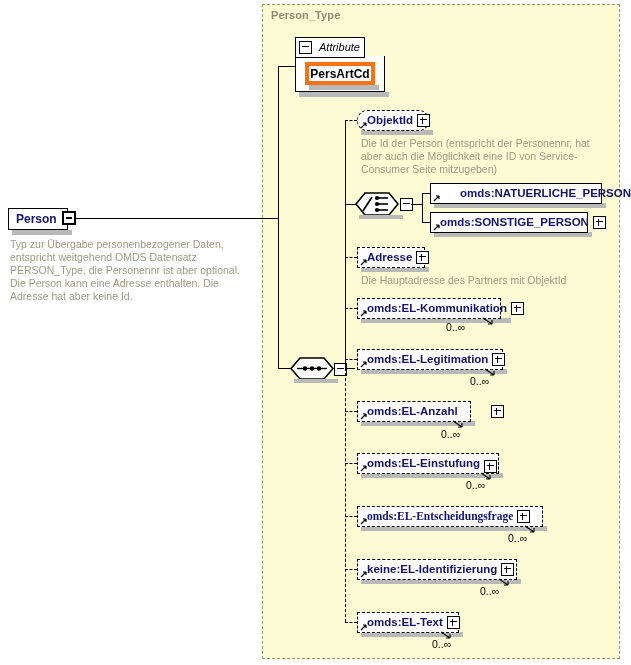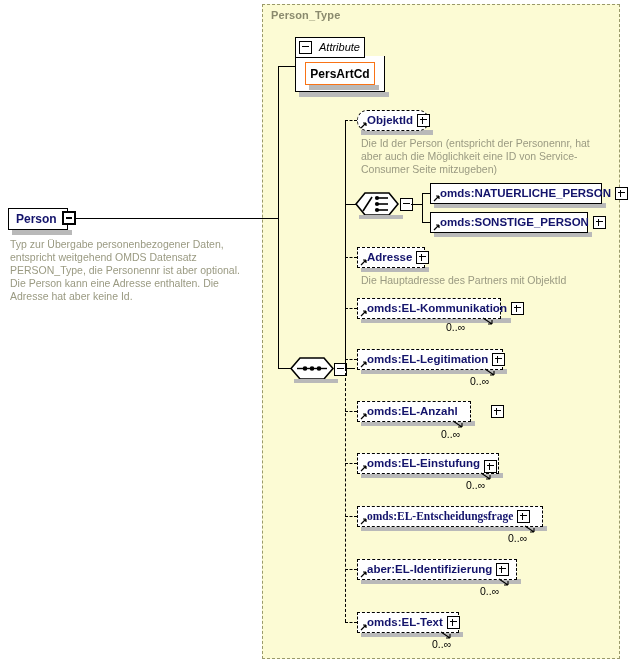--- a/index.html
+++ b/index.html
@@ -56,21 +56,21 @@
   .comp-exp{position:absolute;width:11px;height:11px;border:1px solid #000;background:#fff;}
   .comp-exp::before{content:"";position:absolute;left:2px;top:4px;width:7px;height:1px;background:#000;}
 
   
   #attr-box{left:295px;top:37px;width:70px;height:21px;border:1px solid #000;
             background:#fff;box-sizing:border-box;display:flex;align-items:center;}
   #attr-box .lbl{font-size:11px;font-style:italic;color:#000;font-weight:normal;
                  padding-left:3px;line-height:19px;}
   #attr-panel{left:295px;top:56px;width:90px;height:36px;border:1px solid #000;
               border-top:none;background:#fff;box-sizing:border-box;}
-  #persartcd{left:305px;top:62px;width:70px;height:23px;border:1px solid #f97316;
+  #persartcd{left:305px;top:62px;width:70px;height:23px;border:4px solid #f97316;
              background:#fff;box-sizing:border-box;display:flex;align-items:center;
              justify-content:center;}
   #persartcd .lbl{font-size:12px;font-weight:bold;color:#000;padding:0;}
 
   .card{position:absolute;font-size:10.5px;color:#000;}
 </style>
 </head>
 <body>
 
 <div class="abs" id="type-panel"></div>
@@ -146,21 +146,21 @@
     <svg width="8" height="8" viewBox="0 0 8 8">
         <path d="M1 7 L6 2 M6 2 L3 2 M6 2 L6 5" stroke="#000" stroke-width="1.2" fill="none"></path>
       </svg>
   </span>
   <span class="lbl">ObjektId</span>
   <span class="exp plus"></span>
 </div>
 <div class="doc" style="left:361px;top:137px;width:240px;">Die Id der Person (entspricht der Personennr, hat aber auch die Möglichkeit eine ID von Service-Consumer Seite mitzugeben)</div>
 
 <div class="abs shadow" style="left:434px;top:203px;width:172px;height:5px;"></div>
-<div class="node solid" style="left:430px;top:183px;width:172px;">
+<div class="node solid" style="left:430px;top:183px;width:172px;padding-left:20px;">
   <span class="refarrow">
     <svg width="8" height="8" viewBox="0 0 8 8">
         <path d="M1 7 L6 2 M6 2 L3 2 M6 2 L6 5" stroke="#000" stroke-width="1.2" fill="none"></path>
       </svg>
   </span>
   <span class="lbl">omds:NATUERLICHE_PERSON</span>
   <span class="exp plus"></span>
 </div>
 
 <div class="abs shadow" style="left:434px;top:232px;width:158px;height:5px;"></div>
@@ -278,21 +278,21 @@
 <div class="card" style="left:508px;top:532px;">0..∞</div>
 
 <div class="hline dash" style="left:345px;top:569px;width:12px;"></div>
 <div class="abs shadow" style="left:361px;top:579px;width:160px;height:5px;"></div>
 <div class="node dashed" style="left:357px;top:559px;width:160px;">
   <span class="refarrow">
     <svg width="8" height="8" viewBox="0 0 8 8">
         <path d="M1 7 L6 2 M6 2 L3 2 M6 2 L6 5" stroke="#000" stroke-width="1.2" fill="none"></path>
       </svg>
   </span>
-  <span class="lbl">aber:EL-Identifizierung</span>
+  <span class="lbl">keine:EL-Identifizierung</span>
   <span class="exp plus"></span>
   <span class="cardarrow">
     <svg width="12" height="8" viewBox="0 0 12 8">
         <path d="M1 1 L10 7 M10 7 L10 3 M10 7 L6 7" stroke="#000" stroke-width="1.1" fill="none"></path>
       </svg>
   </span>
 </div>
 <div class="card" style="left:480px;top:585px;">0..∞</div>
 
 <div class="hline dash" style="left:345px;top:622px;width:12px;"></div>

